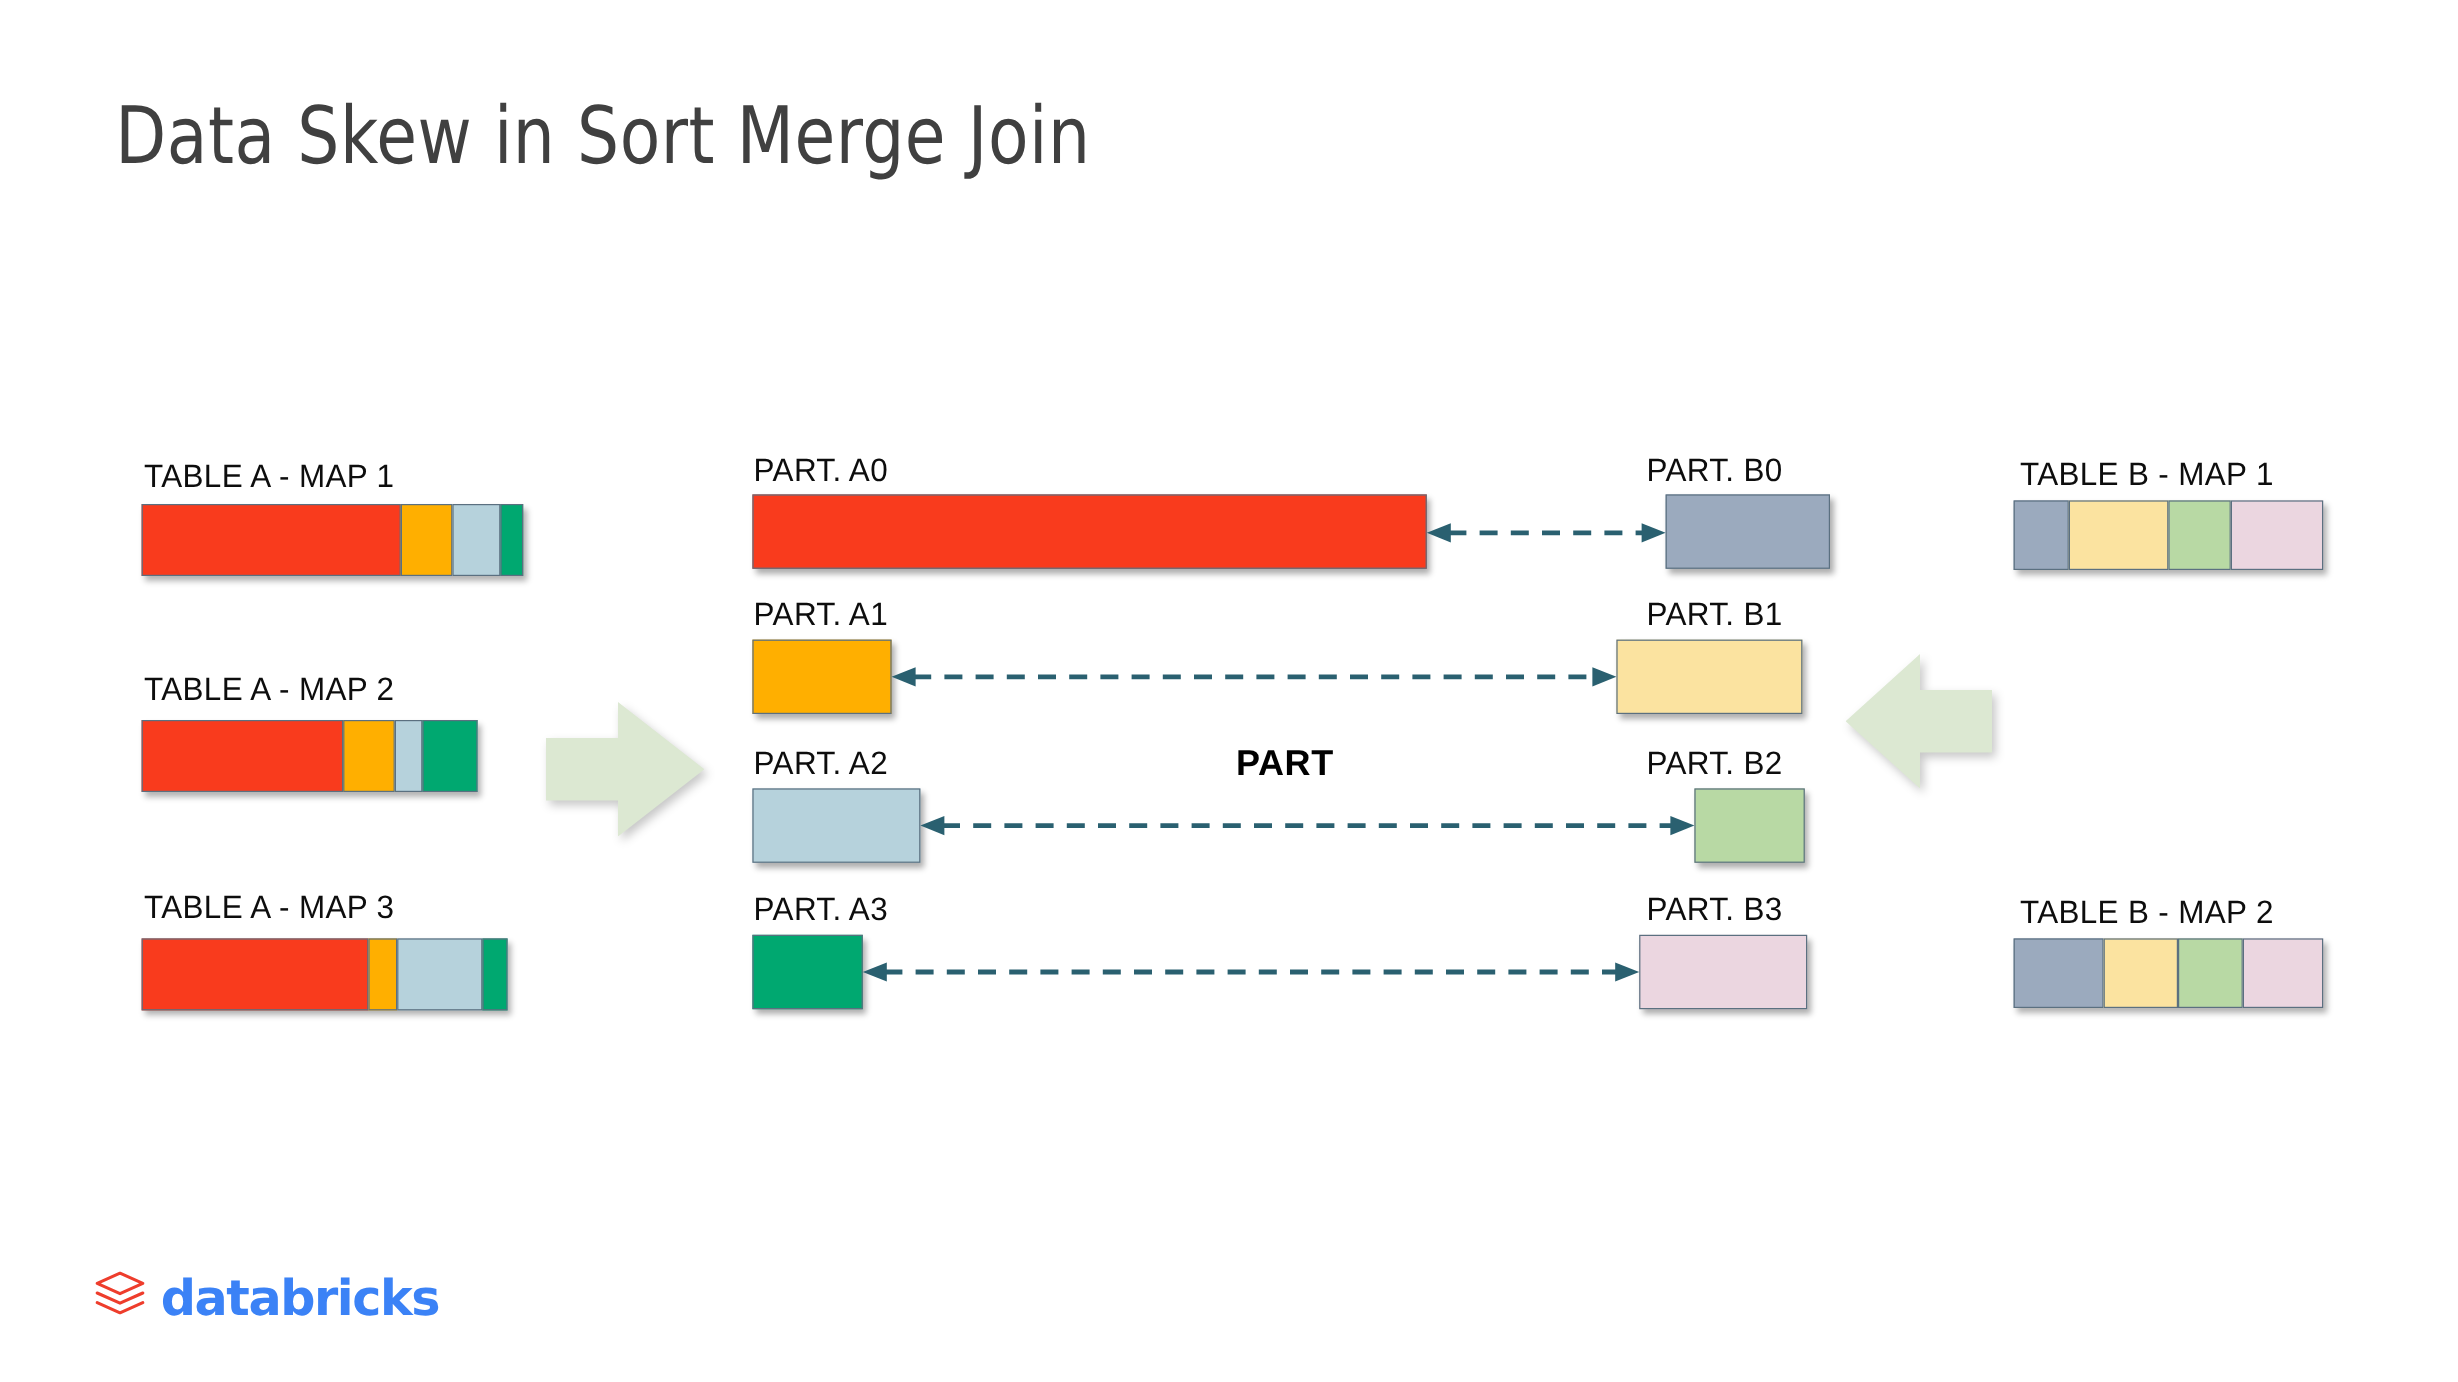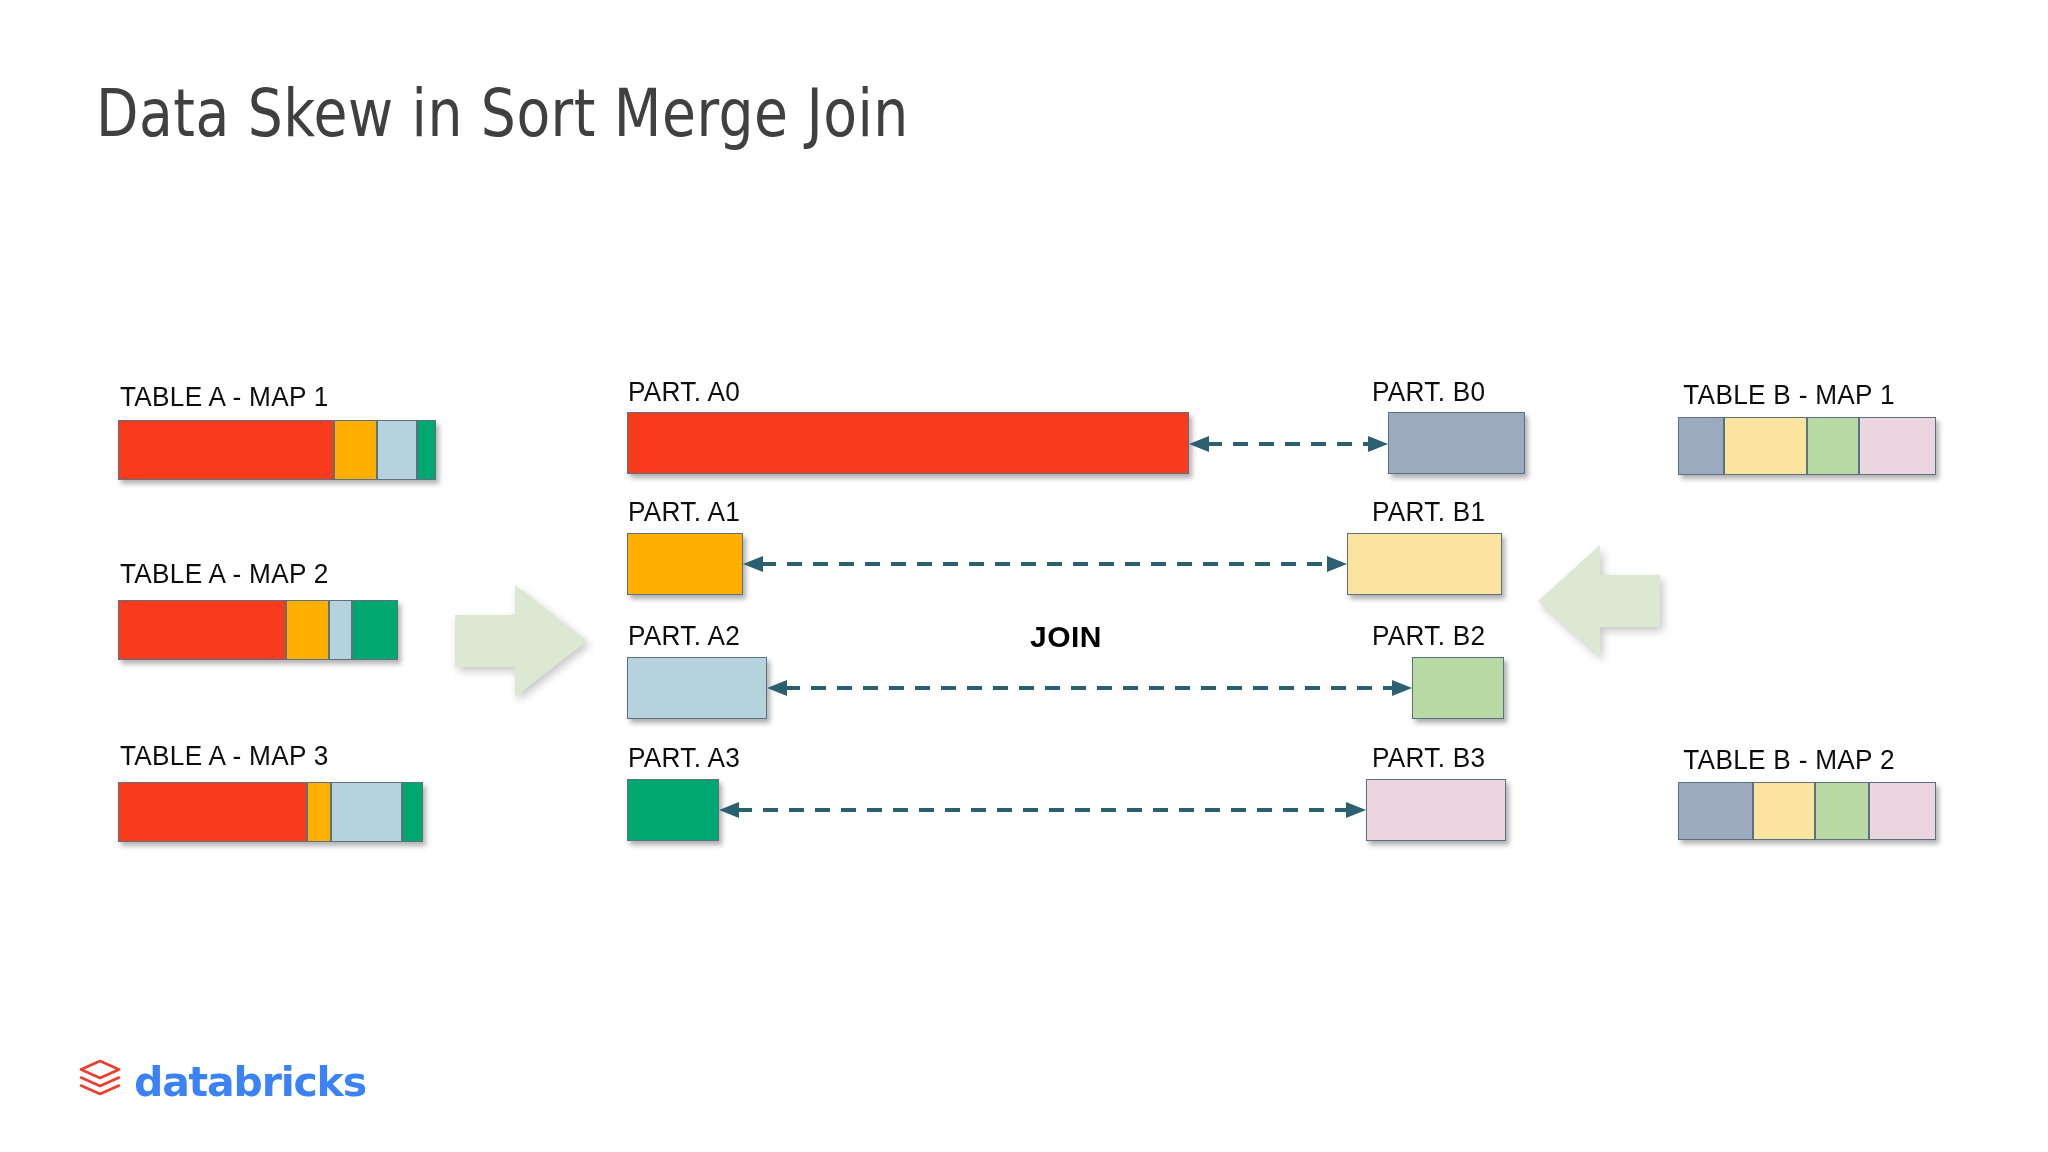--- a/index.html
+++ b/index.html
@@ -186,21 +186,21 @@
     <div class="part-box" style="left:1347px; top:533px; width:155px; height:62px; background:#FBE3A0;"></div>
 
     <div class="connector" style="left:743px; top:552px; width:604px;">
       <svg width="604" height="24" viewBox="0 0 604 24">
         <line x1="18" y1="12" x2="586" y2="12" stroke="#2A6070" stroke-width="4" stroke-dasharray="15,11"></line>
         <polygon points="0,12 20,4 20,20" fill="#2A6070"></polygon>
         <polygon points="604,12 584,4 584,20" fill="#2A6070"></polygon>
       </svg>
     </div>
 
-    <div id="join-label" style="left:1030px; top:620px;">JOIN</div>
+    <div id="join-label" style="left:1030px; top:620px;">PART</div>
 
     <div class="map-caption" style="left:628px; top:621px;">PART. A2</div>
     <div class="part-box" style="left:627px; top:657px; width:140px; height:62px; background:#B6D2DC;"></div>
 
     <div class="map-caption" style="left:1372px; top:621px;">PART. B2</div>
     <div class="part-box" style="left:1412px; top:657px; width:92px; height:62px; background:#B8D9A4;"></div>
 
     <div class="connector" style="left:767px; top:676px; width:645px;">
       <svg width="645" height="24" viewBox="0 0 645 24">
         <line x1="18" y1="12" x2="627" y2="12" stroke="#2A6070" stroke-width="4" stroke-dasharray="15,11"></line>

